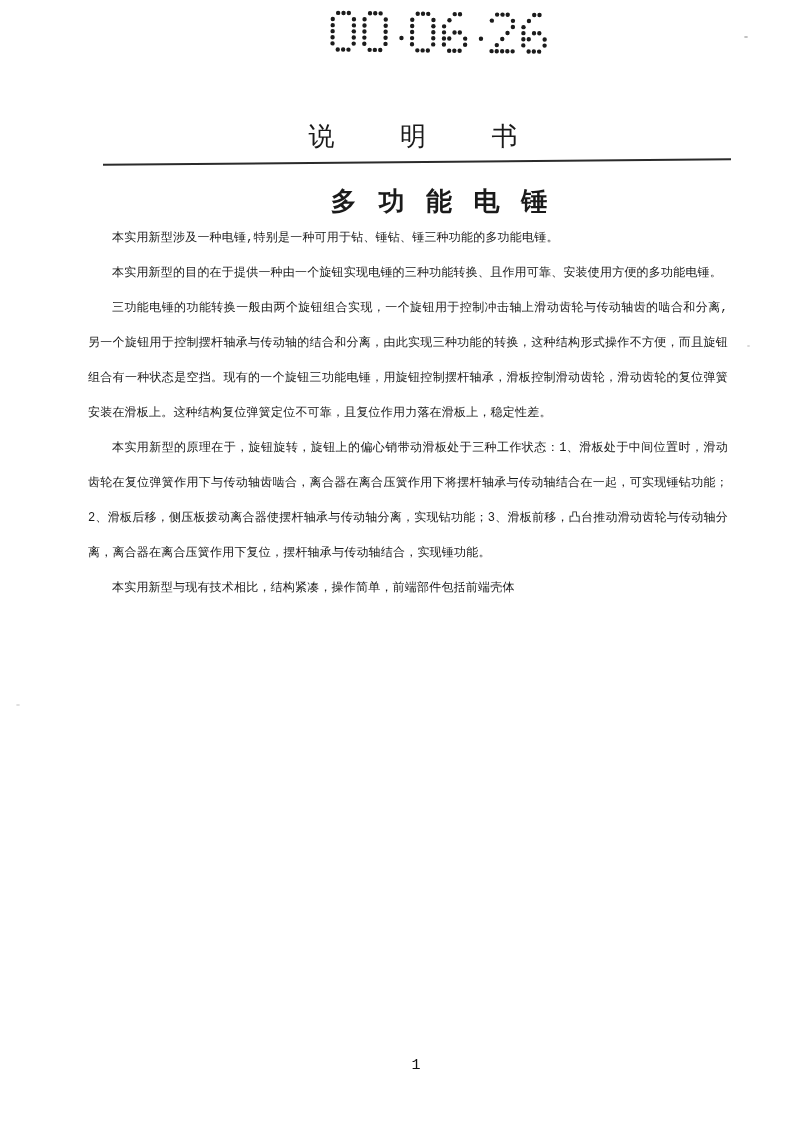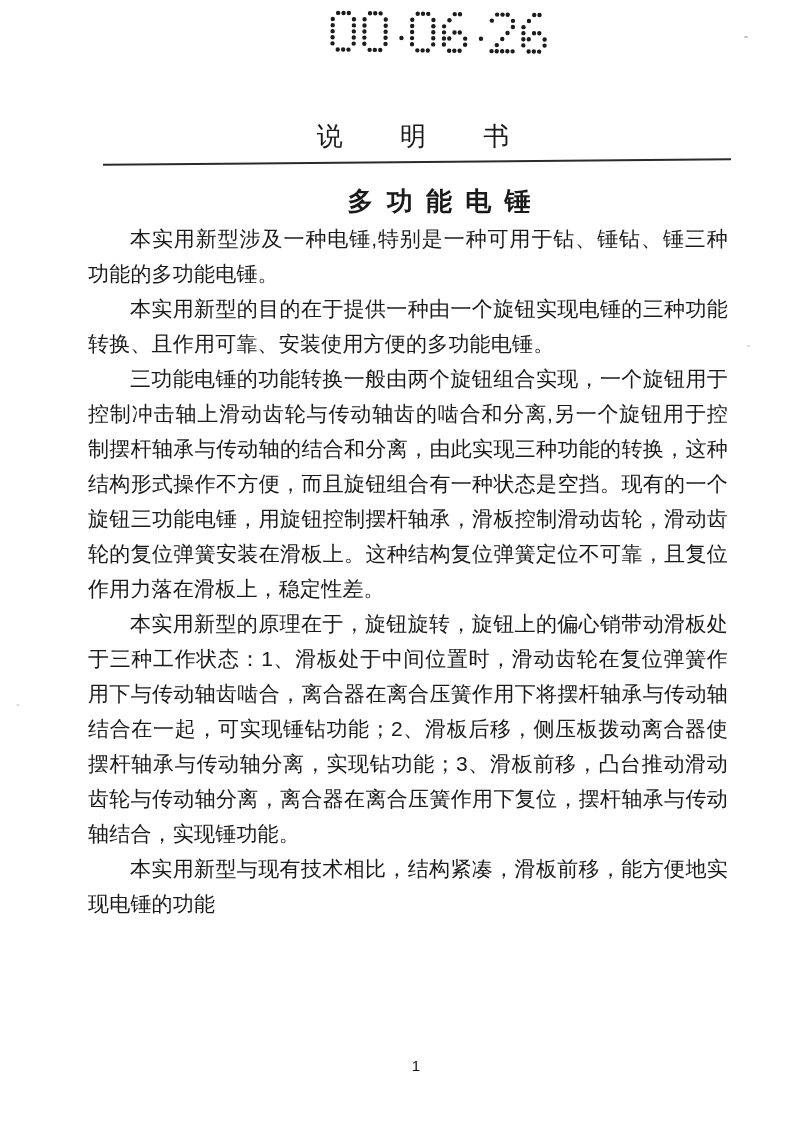--- a/index.html
+++ b/index.html
@@ -3,21 +3,21 @@
 <meta charset="utf-8">
 <style>
   html,body { margin:0; padding:0; background:#e8e8e8; }
   .page {
     position: relative;
     width: 800px;
     height: 1127px;
     margin: 0 auto;
     background: #ffffff;
     overflow: hidden;
-    font-family: Liberation Sans, sans-serif;
+    font-family: Liberation Mono, monospace;
     color: #1a1a1a;
   }
 
   
   .stamp {
     position: absolute;
     top: 11px;
     left: 330px;
     transform: rotate(0.6deg);
   }
@@ -60,21 +60,21 @@
     text-indent: 3px;
     white-space: nowrap;
   }
 
   
   .content {
     position: absolute;
     top: 221px;
     left: 88px;
     width: 640px;
-    font-size: 21px;
+    font-size: 12px;
     line-height: 35px;
     text-align: justify;
     text-justify: inter-character;
   }
   .content p {
     margin: 0;
     text-indent: 2em;
     letter-spacing: 0.2px;
   }
 
@@ -202,21 +202,21 @@
 
   <div class="header-rule"></div>
 
   <div class="invention-title">多 功 能 电 锤</div>
 
   <div class="content">
     <p>本实用新型涉及一种电锤,特别是一种可用于钻、锤钻、锤三种功能的多功能电锤。</p>
     <p>本实用新型的目的在于提供一种由一个旋钮实现电锤的三种功能转换、且作用可靠、安装使用方便的多功能电锤。</p>
     <p>三功能电锤的功能转换一般由两个旋钮组合实现，一个旋钮用于控制冲击轴上滑动齿轮与传动轴齿的啮合和分离,另一个旋钮用于控制摆杆轴承与传动轴的结合和分离，由此实现三种功能的转换，这种结构形式操作不方便，而且旋钮组合有一种状态是空挡。现有的一个旋钮三功能电锤，用旋钮控制摆杆轴承，滑板控制滑动齿轮，滑动齿轮的复位弹簧安装在滑板上。这种结构复位弹簧定位不可靠，且复位作用力落在滑板上，稳定性差。</p>
     <p>本实用新型的原理在于，旋钮旋转，旋钮上的偏心销带动滑板处于三种工作状态：1、滑板处于中间位置时，滑动齿轮在复位弹簧作用下与传动轴齿啮合，离合器在离合压簧作用下将摆杆轴承与传动轴结合在一起，可实现锤钻功能；2、滑板后移，侧压板拨动离合器使摆杆轴承与传动轴分离，实现钻功能；3、滑板前移，凸台推动滑动齿轮与传动轴分离，离合器在离合压簧作用下复位，摆杆轴承与传动轴结合，实现锤功能。</p>
-    <p>本实用新型与现有技术相比，结构紧凑，滑板前移，能方便地实现电锤的功能</p>
+    <p>本实用新型与现有技术相比，结构紧凑，操作简单，前端部件包括前端壳体</p>
   </div>
 
   <div class="page-number">1</div>
 
   <div class="speck speck-a"></div>
   <div class="speck speck-b"></div>
   <div class="speck speck-c"></div>
 </div>
 
 </body></html>

